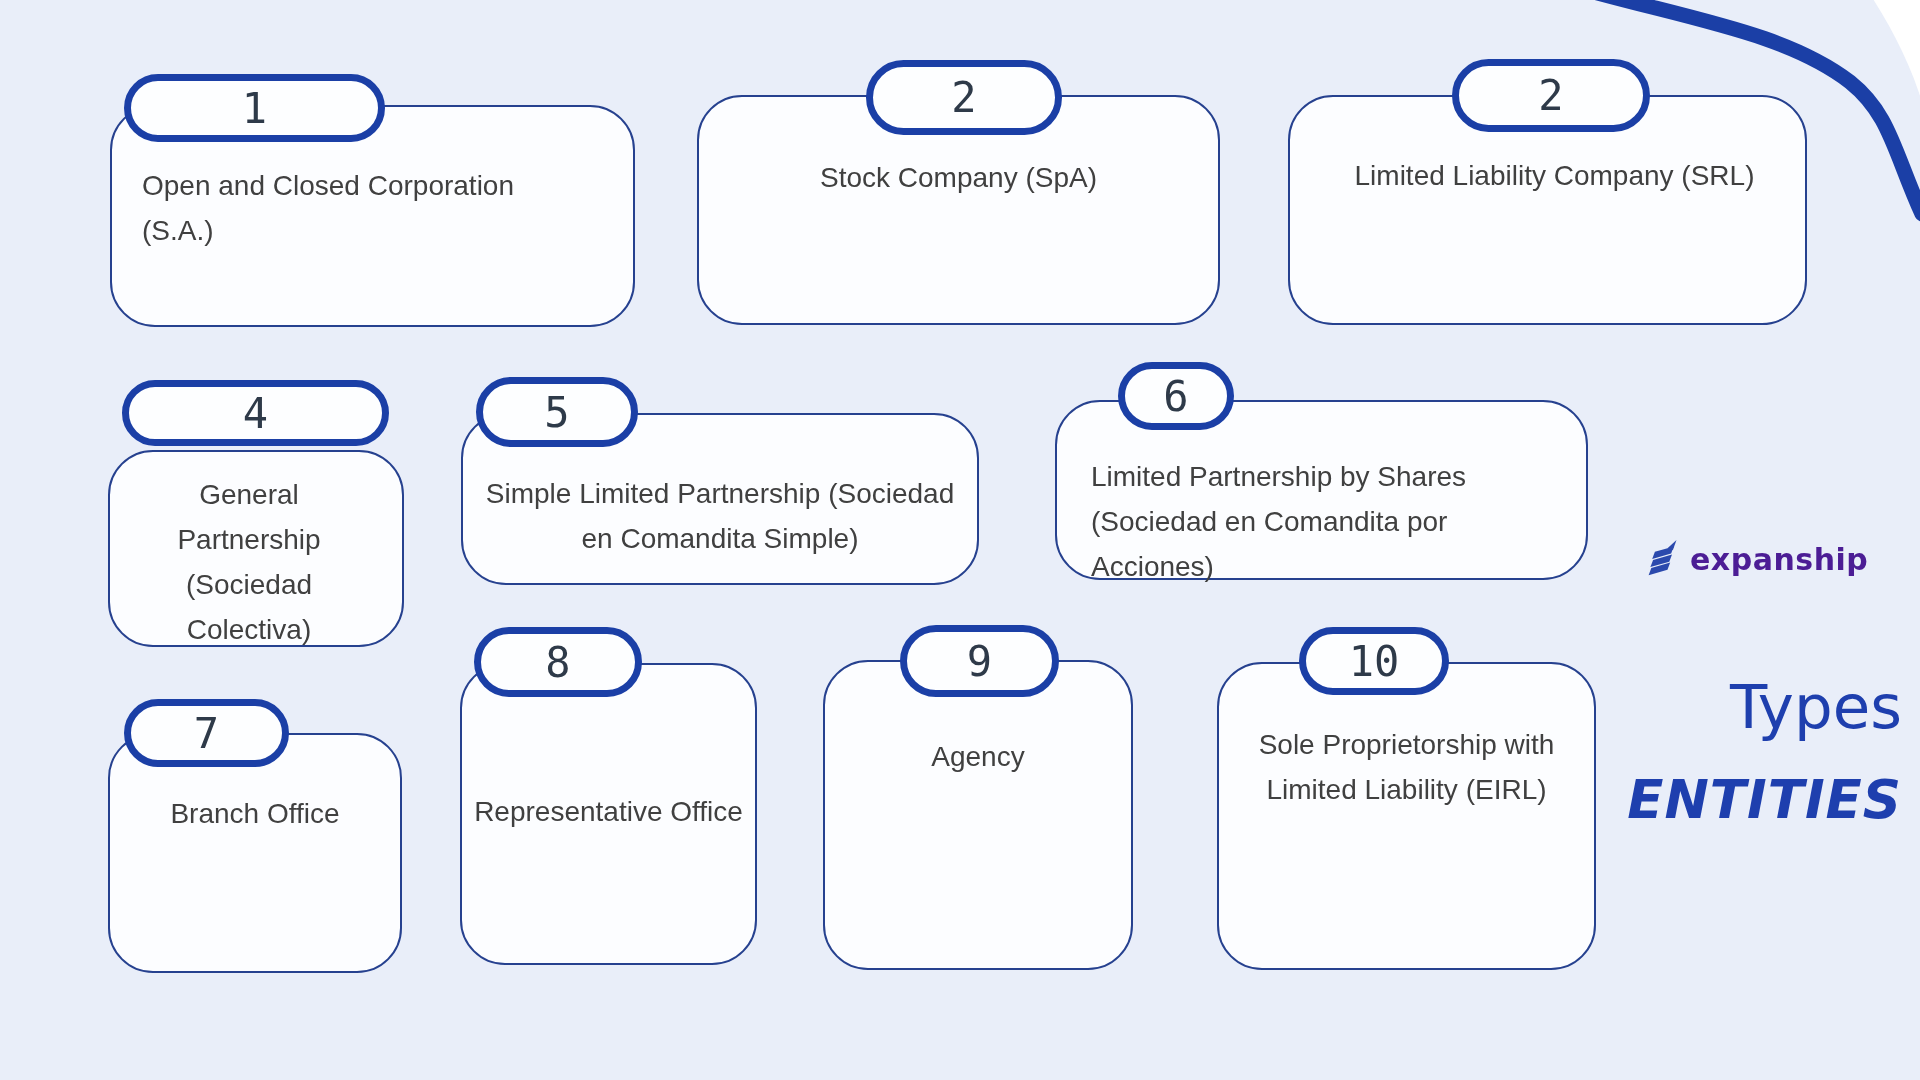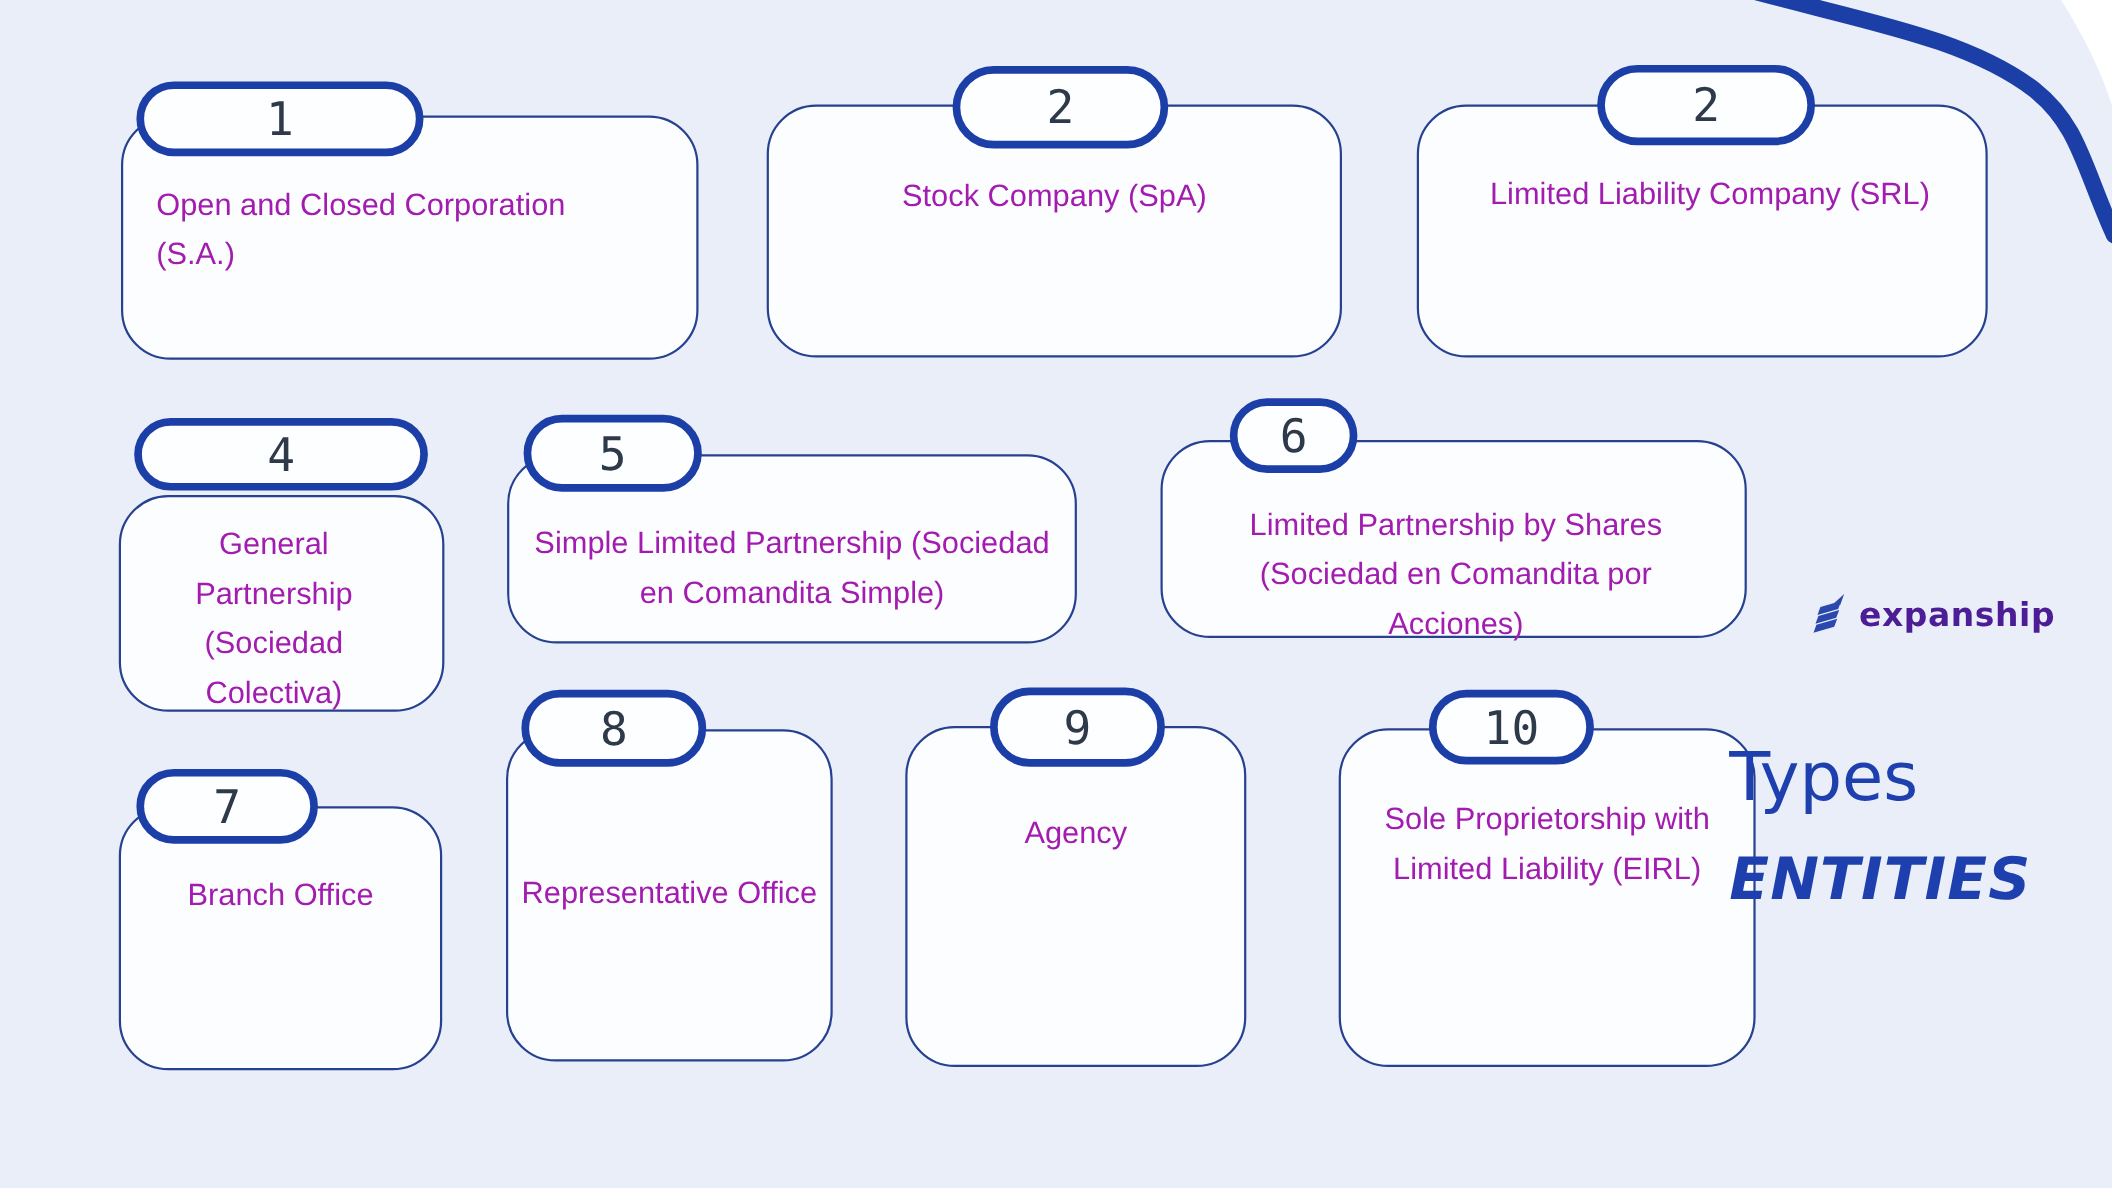--- a/index.html
+++ b/index.html
@@ -37,21 +37,21 @@
     font-family: "DejaVu Sans Mono", monospace;
     font-size: 42px;
     color: #2e3a49;
     z-index: 3;
   }
   .label {
     position: absolute; left: 0; right: 0; top: 0; bottom: 0;
     box-sizing: border-box;
     font-size: 28px;
     line-height: 45px;
-    color: #a21caf;
+    color: #404040;
     text-align: center;
     overflow: visible;
     z-index: 2;
   }
   
   .c1  { left: 110px;  top: 105px; width: 525px; height: 222px; }
   .c1 .badge { left: 12px;  top: -33px; width: 261px; height: 68px; }
   .c1 .label { padding: 56px 60px 0 30px; text-align: left; }
 
   .c2  { left: 697px;  top: 95px;  width: 523px; height: 230px; }
@@ -65,21 +65,21 @@
   .c4  { left: 108px;  top: 450px; width: 296px; height: 197px; }
   .c4 .badge { left: 12px;  top: -72px; width: 267px; height: 66px; }
   .c4 .label { padding: 20px 28px 0 14px; }
 
   .c5  { left: 461px;  top: 413px; width: 518px; height: 172px; }
   .c5 .badge { left: 13px;  top: -38px; width: 162px; height: 70px; }
   .c5 .label { padding: 56px 14px 0 14px; }
 
   .c6  { left: 1055px; top: 400px; width: 533px; height: 180px; }
   .c6 .badge { left: 61px;  top: -40px; width: 116px; height: 68px; }
-  .c6 .label { padding: 52px 30px 0 34px; text-align: center; }
+  .c6 .label { padding: 52px 30px 0 34px; text-align: left; }
 
   .c7  { left: 108px;  top: 733px; width: 294px; height: 240px; }
   .c7 .badge { left: 14px;  top: -36px; width: 165px; height: 68px; }
   .c7 .label { padding: 56px 10px 0 10px; }
 
   .c8  { left: 460px;  top: 663px; width: 297px; height: 302px; }
   .c8 .badge { left: 12px;  top: -38px; width: 168px; height: 70px; }
   .c8 .label { padding: 124px 10px 0 10px; }
 
   .c9  { left: 823px;  top: 660px; width: 310px; height: 310px; }
@@ -96,20 +96,21 @@
     display: flex; align-items: center; gap: 9px;
   }
   .logo-text {
     font-family: "DejaVu Sans", sans-serif;
     font-size: 30px; font-weight: 600; color: #4c1d95; letter-spacing: 0.5px;
   }
   
   .title {
     position: absolute; left: 1572px; top: 660px; width: 330px;
     color: #1e3fae;
+    text-align: right;
   }
   .title .t1, .title .t2 {
     font-family: "DejaVu Sans", sans-serif;
     font-size: 61px; line-height: 93px; font-weight: 400;
   }
   .title .t3 {
     font-family: "DejaVu Sans", sans-serif;
     font-size: 53px; line-height: 93px;
     font-weight: 700; font-style: italic; letter-spacing: 1px;
   }

